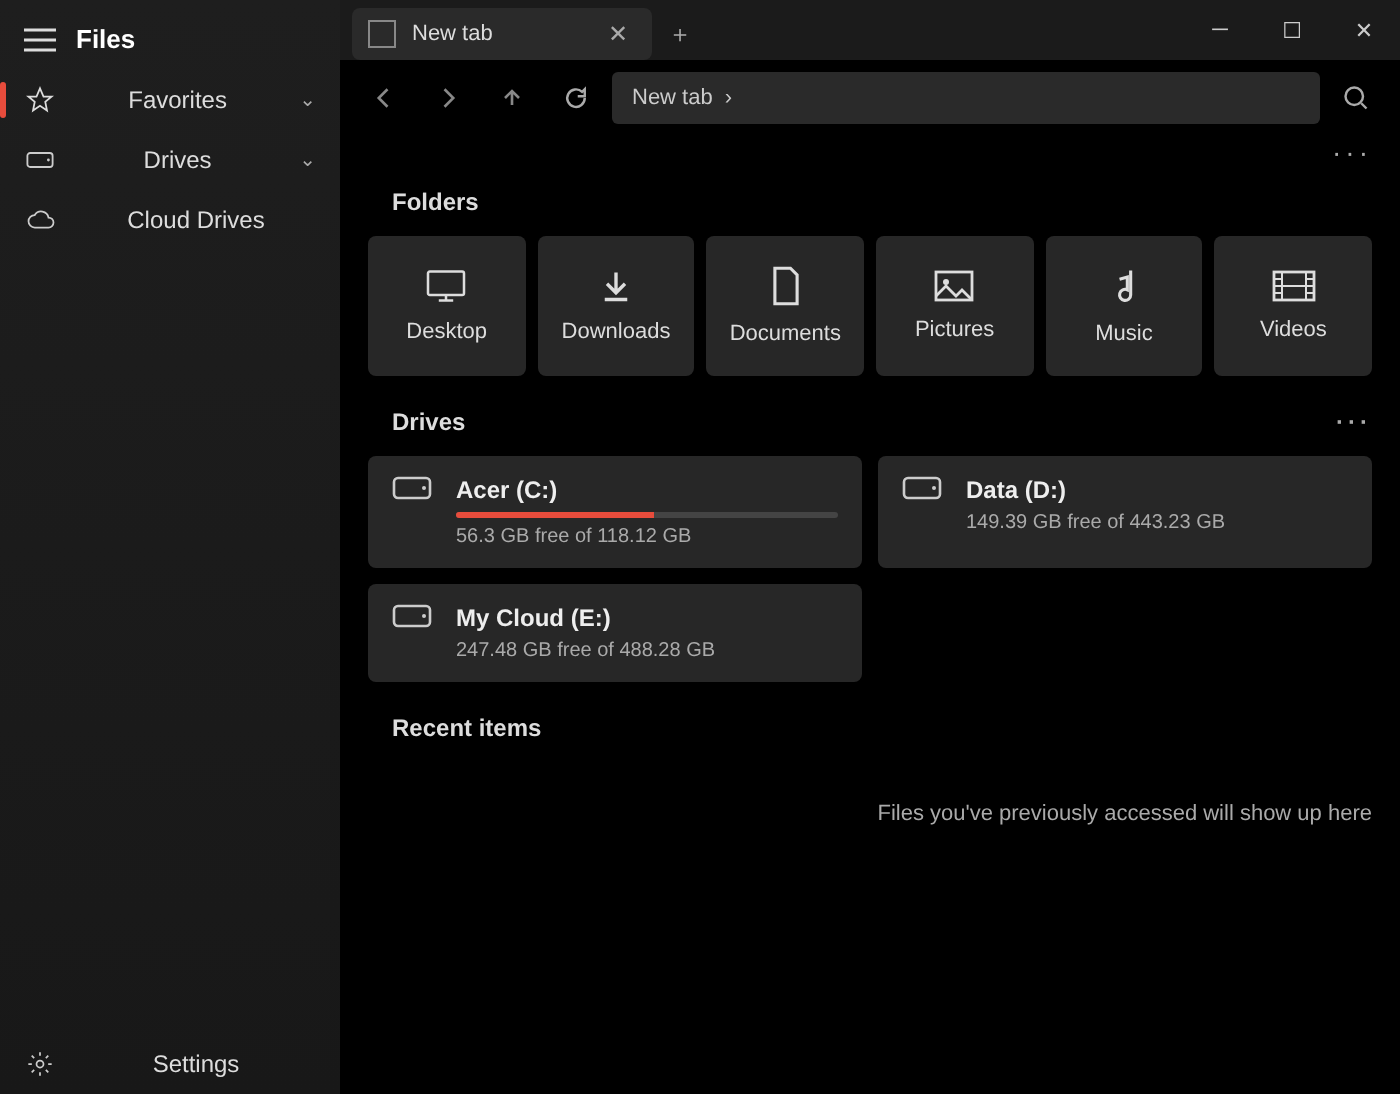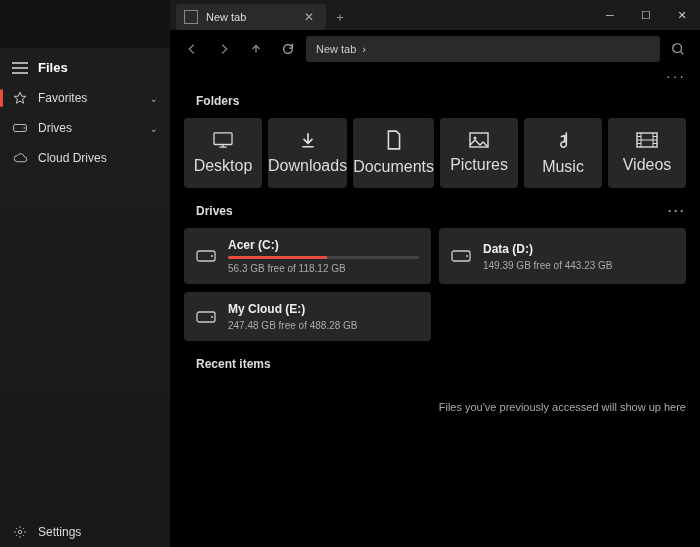--- a/index.html
+++ b/index.html
@@ -1,24 +1,24 @@
 <!DOCTYPE html>
 <html><head>
 <meta charset="utf-8">
 <style>
 * { margin: 0; padding: 0; box-sizing: border-box; font-family: "Segoe UI", sans-serif; }
 body { width: 700px; height: 547px; background: #121212; color: #e0e0e0; overflow: hidden; display: flex; flex-direction: column; font-size: 12px; }
 .app { display: flex; flex: 1; overflow: hidden; }
-.sidebar { width: 170px; background: linear-gradient(to bottom, #1e1e1e, #181818); display: flex; flex-direction: column; padding-top: 4px; margin-top: 48px; }
+.sidebar { width: 170px; background: linear-gradient(to bottom, #1e1e1e, #181818); display: flex; flex-direction: column; padding-top: 4px; }
 .sidebar-header { display: flex; align-items: center; gap: 10px; padding: 8px 12px; }
 .sidebar-header .title { font-size: 13px; font-weight: 600; color: #fff; }
 .sidebar-item { display: flex; align-items: center; gap: 10px; padding: 8px 12px; cursor: pointer; position: relative; }
 .sidebar-item.active::before { content:""; position:absolute; left:0; top:6px; bottom:6px; width:3px; background:#e74c3c; border-radius:2px; }
 .sidebar-item .icon { width:16px; display:flex; justify-content:center; color:#ccc; }
-.sidebar-item .label { flex:1; font-size:12px; color:#ddd; }
+.sidebar-item .label { flex:1; font-size:12px; color:#ddd;text-align:center; }
 .sidebar-item .chev { color:#aaa; font-size:10px; }
 .sidebar-footer { margin-top:auto; }
 .main { flex:1; display:flex; flex-direction:column; background:#000000; }
 .titlebar { height:30px; display:flex; align-items:stretch; background:#1b1b1b; }
 .tab { display:flex; align-items:center; gap:8px; padding:0 8px; background:#2a2a2a; border-radius:4px; margin:4px 0 0 6px; min-width:150px; }
 .tab .tab-icon { width:14px; height:14px; border:1px solid #888; display:inline-block; }
 .tab .tab-title { font-size:11px; color:#ddd; flex:1; }
 .tab .tab-close { color:#aaa; font-size:12px; cursor:pointer; padding:0 4px; }
 .newtab-btn { display:flex; align-items:center; justify-content:center; width:28px; margin-top:4px; color:#aaa; cursor:pointer; }
 .win-controls { margin-left:auto; display:flex; }
@@ -27,23 +27,23 @@
 .nav-btn { width:28px; height:28px; display:flex; align-items:center; justify-content:center; color:#888; cursor:pointer; border-radius:3px; }
 .pathbar { flex:1; background:#2a2a2a; border-radius:3px; height:26px; display:flex; align-items:center; padding:0 10px; font-size:11px; color:#ccc; gap:6px; }
 .search-btn { width:28px; height:28px; display:flex; align-items:center; justify-content:center; color:#aaa; cursor:pointer; }
 .more-row { display:flex; justify-content:flex-end; padding:0 14px 4px; color:#aaa; font-size:14px; letter-spacing:2px; }
 .content { flex:1; overflow:auto; padding:0 14px 14px; }
 .section-title { font-size:12px; font-weight:600; color:#ddd; margin:6px 0 10px; display:flex; align-items:center;padding-left:12px; }
 .section-title .more { margin-left:auto; color:#aaa; letter-spacing:2px; cursor:pointer; }
 .folders-grid { display:grid; grid-template-columns: repeat(6, 1fr); gap:6px; }
 .folder-tile { background:#272727; border-radius:4px; height:70px; display:flex; flex-direction:column; align-items:center; justify-content:center; gap:8px; cursor:pointer; }
 .folder-tile .ficon { color:#ddd; }
-.folder-tile .flabel { font-size:16px; color:#ddd; }
+.folder-tile .flabel { font-size:11px; color:#ddd; }
 .drives-grid { display:grid; grid-template-columns: repeat(2, 1fr); gap:8px; margin-top:4px; }
-.drive-tile { background:#272727; border-radius:4px; padding:10px 12px; display:flex; gap:12px; align-items:center; cursor:pointer; }
+.drive-tile { background:#272727; border-radius:4px; padding:10px 12px; display:flex; gap:12px; align-items:flex-start; cursor:pointer; }
 .drive-tile .dicon { color:#ccc; }
 .drive-info { flex:1; display:flex; flex-direction:column; gap:4px; }
 .drive-name { font-size:12px; color:#eee; font-weight:600; }
 .drive-bar { height:3px; background:#444; border-radius:2px; overflow:hidden; }
 .drive-bar .fill { height:100%; background:#e74c3c; }
 .drive-free { font-size:10px; color:#aaa; }
 .recent-empty { text-align:right; color:#aaa; font-size:11px; padding:20px 0; }
 svg { display:block; }
 </style>
 </head>

